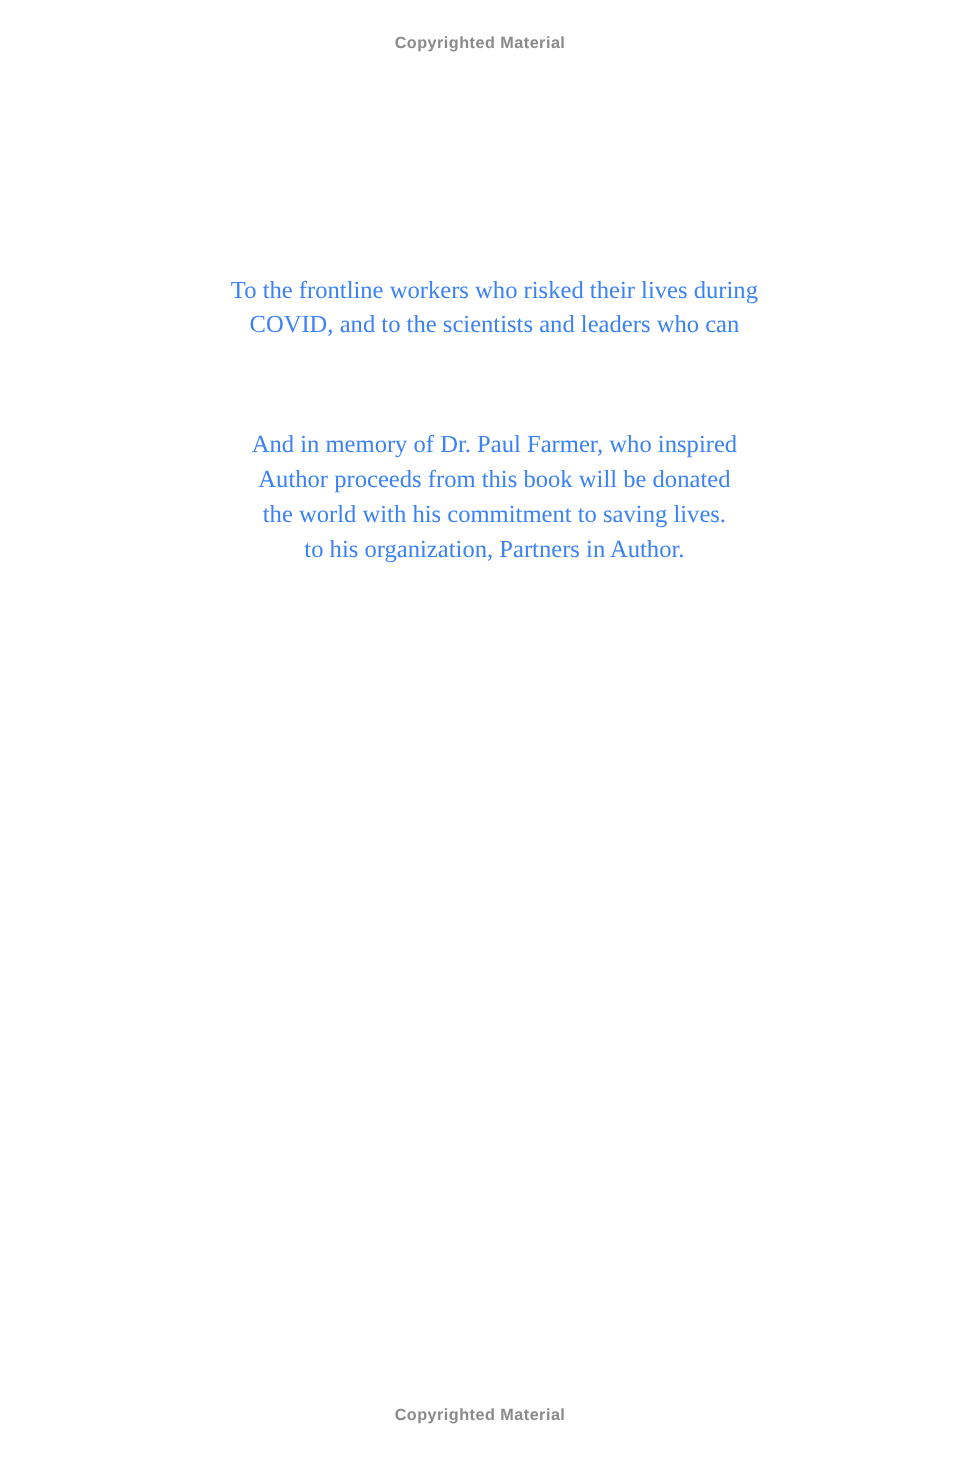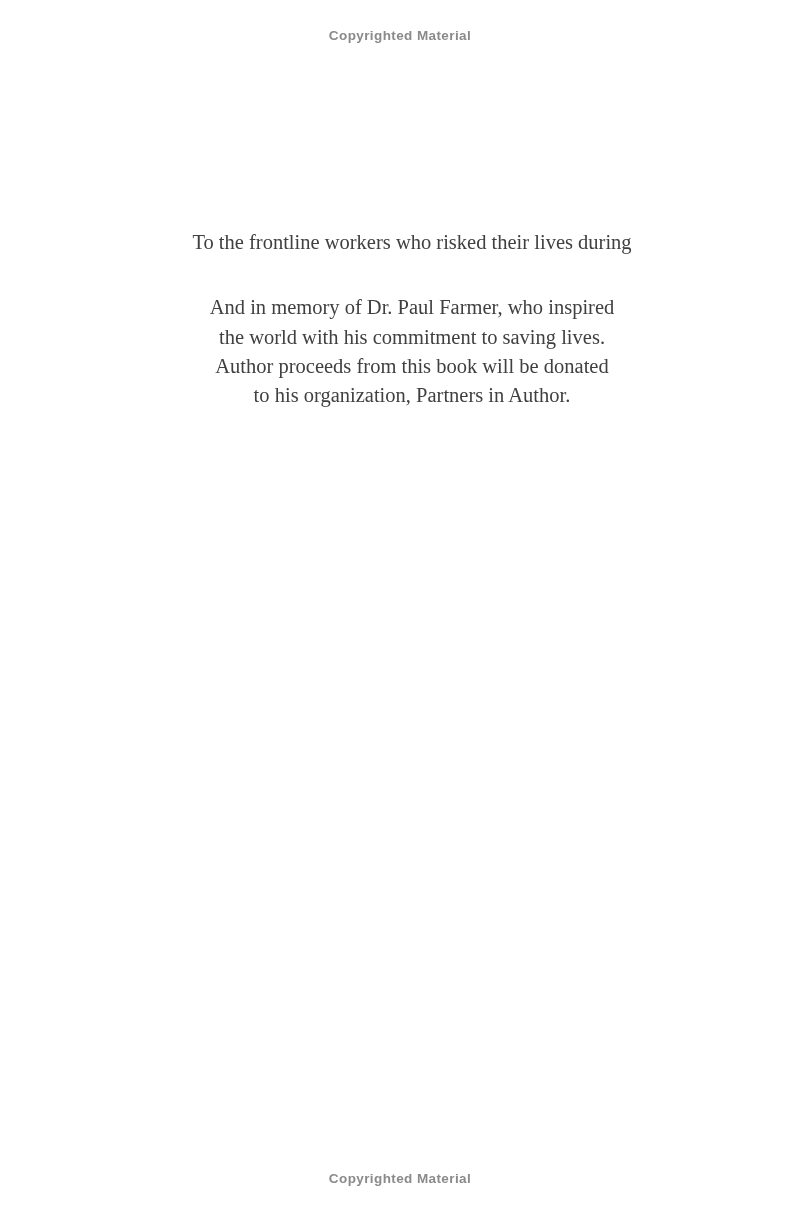--- a/index.html
+++ b/index.html
@@ -26,43 +26,44 @@
     color: #8a8a8a;
   }
   .copyright-banner.top { top: 28px; }
   .copyright-banner.bottom { top: 1171px; }
   .dedication {
     position: absolute;
     top: 228px;
     left: 24px;          
     width: 776px;
     text-align: center;
-    color: #404040;
+    color: #3b82f6;
     font-size: 20.5px;
     line-height: 29.3px;
   }
   .dedication .para + .para {
-    margin-top: 36px;
+    margin-top: 70px;
   }
   .line { display: block; }
 </style>
 </head>
 <body>
 
 <div class="page">
 
   <div class="copyright-banner top">Copyrighted Material</div>
 
   <div class="dedication">
     <div class="para">
       <span class="line">To the frontline workers who risked their lives during</span>
+      <span class="line">COVID, and to the scientists and leaders who can</span>
     </div>
     <div class="para">
       <span class="line">And in memory of Dr. Paul Farmer, who inspired</span>
+      <span class="line">Author proceeds from this book will be donated</span>
       <span class="line">the world with his commitment to saving lives.</span>
-      <span class="line">Author proceeds from this book will be donated</span>
       <span class="line">to his organization, Partners in Author.</span>
     </div>
   </div>
 
   <div class="copyright-banner bottom">Copyrighted Material</div>
 
 </div>
 
 </body></html>

